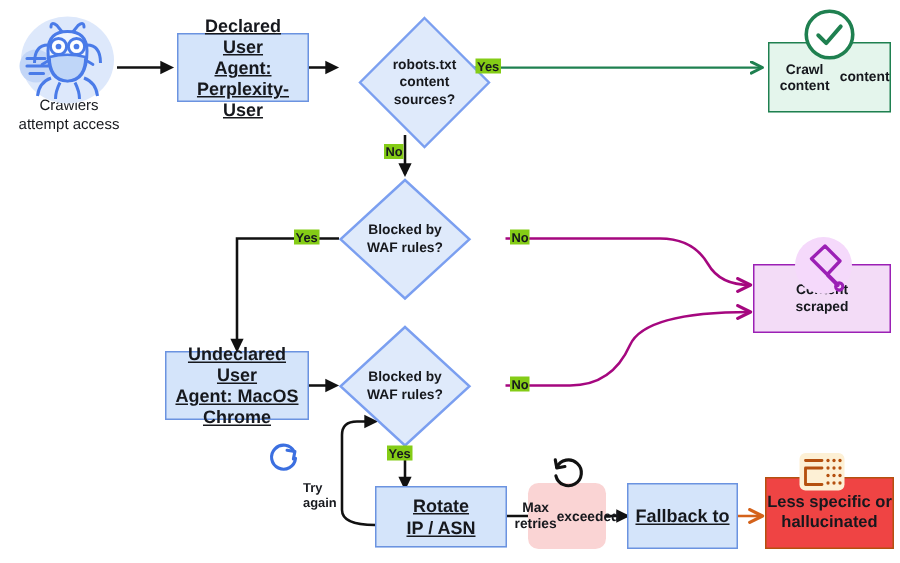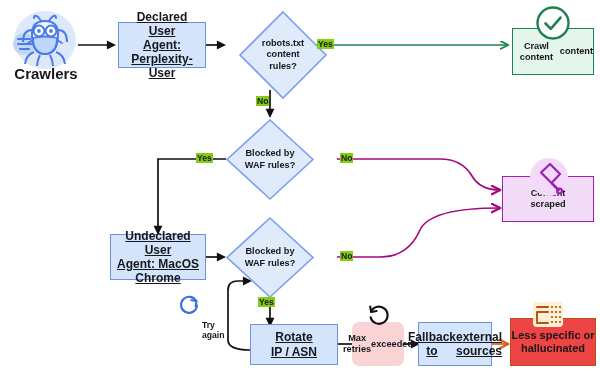--- a/index.html
+++ b/index.html
@@ -92,22 +92,22 @@
     font-size: 8.6px;
     font-weight: bold;
     color: #16181d;
     z-index: 4;
     background: #84cc16;
     padding: 0 1px;
     white-space: nowrap;
   }
   .caption {
     position: absolute;
-    font-size: 15px;
-    font-weight: bold;
+    font-size: 10px;
+    font-weight: normal;
     color: #16181d;
     text-align: center;
     line-height: 1.25;
     z-index: 4;
   }
   .deco-icon {
     position: absolute;
     z-index: 5;
   }
   .try-again-label {
@@ -194,36 +194,37 @@
 
       <circle cx="27" cy="23" r="5.4" fill="#ffffff" stroke="#4a7be8" stroke-width="2"></circle>
       <circle cx="39" cy="23" r="5.4" fill="#ffffff" stroke="#4a7be8" stroke-width="2"></circle>
       <path d="M32.4,23 L33.6,23" stroke="#4a7be8" stroke-width="2"></path>
       <circle cx="27" cy="23" r="1.9" fill="#4a7be8"></circle>
       <circle cx="39" cy="23" r="1.9" fill="#4a7be8"></circle>
     </svg>
   </div>
   <div class="caption" style="left:0px; top:65px; width:92px;">
     <div>Crawlers</div>
+    <div>attempt access</div>
   </div>
 
   <div class="node box-blue" style="left:118px; top:22px; width:88px; height:46px; flex-direction:column;">
     <span>Declared User</span>
     <span>Agent:</span>
     <span>Perplexity-User</span>
   </div>
 
   <div class="diamond-wrap" style="left:238px; top:10px; width:90px; height:90px;">
     <svg class="diamond-shape" viewBox="0 0 90 90">
       <polygon points="45,2 88,45 45,88 2,45" fill="#dfeafb" stroke="#7b9ff0" stroke-width="1.6"></polygon>
     </svg>
     <div class="diamond-label" style="flex-direction:column;">
       <span>robots.txt</span>
       <span>content</span>
-      <span>rules?</span>
+      <span>sources?</span>
     </div>
   </div>
 
   <div class="edge-label" style="left:317px; top:39px;">Yes</div>
   <div class="edge-label" style="left:256px; top:96px;">No</div>
 
   <div class="deco-icon" style="left:535px; top:5px; width:36px; height:36px;">
     <svg viewBox="0 0 36 36" width="36" height="36">
       <circle cx="18" cy="18" r="15.5" fill="#ffffff" stroke="#1f8050" stroke-width="2.4"></circle>
       <path d="M10.5,18.5 L15.8,23.8 L25.5,12.6" fill="none" stroke="#1f8050" stroke-width="2.6" stroke-linecap="round" stroke-linejoin="round"></path>
@@ -301,21 +302,20 @@
       <path d="M4.2,4.6 L5.2,10.0 L10.6,9.0" fill="none" stroke="#111111" stroke-width="2.1" stroke-linecap="round" stroke-linejoin="round"></path>
     </svg>
   </div>
   <div class="node box-pink" style="left:352px; top:322px; width:52px; height:44px; flex-direction:row;">
     <span>Max retries</span>
     <span>exceeded</span>
   </div>
 
   <div class="node box-blue" style="left:418px; top:322px; width:74px; height:44px; flex-direction:row;">
     <span>Fallback to</span>
-    <span>external sources</span>
   </div>
 
   <div class="deco-icon" style="left:528px; top:301px; width:40px; height:30px;">
     <svg viewBox="0 0 40 30" width="40" height="30">
       <rect x="5" y="1" width="30" height="25" rx="4" fill="#fdf0d5"></rect>
       <path d="M9,6 L20,6 M9,11 L20,11 M9,11 L9,22 L20,22" fill="none" stroke="#b5500f" stroke-width="1.9" stroke-linecap="round" stroke-linejoin="round"></path>
       <g fill="#b5500f">
         <circle cx="24" cy="6" r="1.1"></circle>
           <circle cx="28" cy="6" r="1.1"></circle>
           <circle cx="32" cy="6" r="1.1"></circle>

